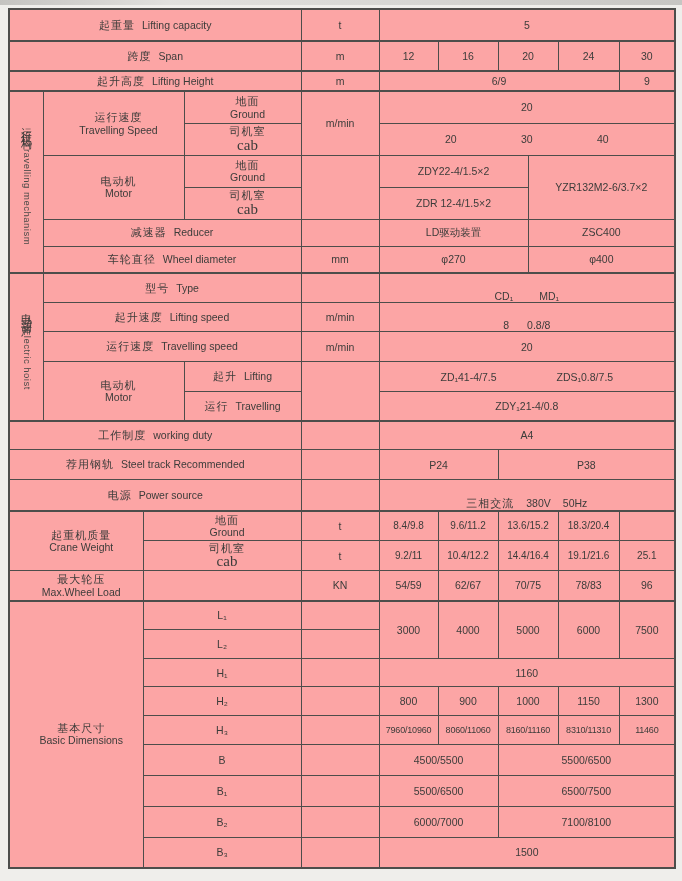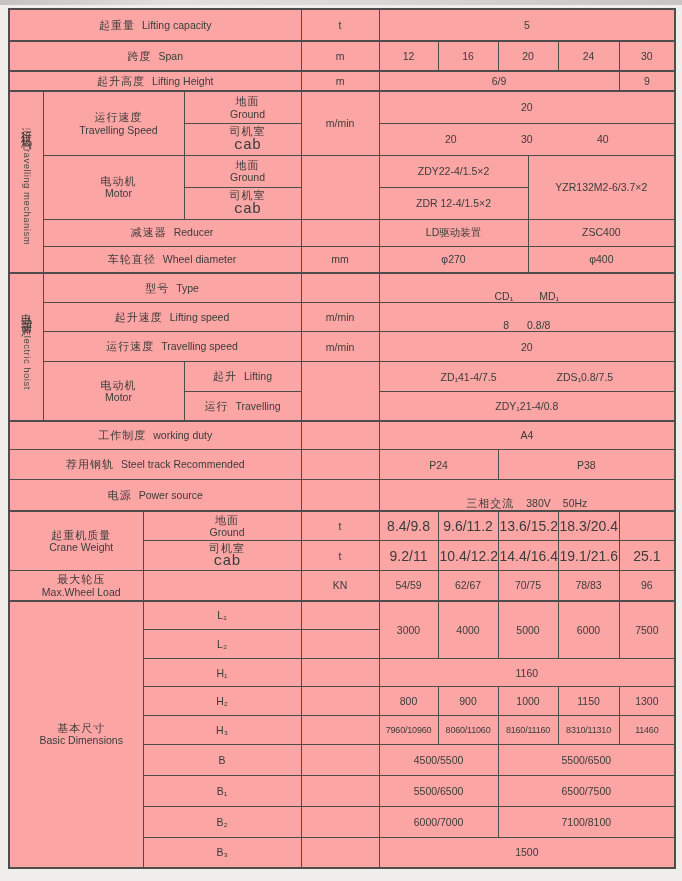--- a/index.html
+++ b/index.html
@@ -23,28 +23,28 @@
     padding:0 1px;text-align:center;vertical-align:middle;
     font-size:10.5px;line-height:1.15;overflow:hidden;
     word-break:break-all;
   }
   tr.hb td{border-bottom-width:2px;}
   td.bb2{border-bottom-width:2px;}
   .pair{display:flex;justify-content:center;align-items:baseline;gap:7px;white-space:nowrap;}
   .cn{font-size:11px;letter-spacing:1px;}
   .en{font-size:10.5px;}
   .two div{white-space:nowrap;margin-left:10px;}
-  .cab{font-family:Liberation Mono, monospace;font-size:15px;line-height:1;}
+  .cab{font-family:Liberation Serif, serif;font-size:15px;line-height:1;}
   .vwrap{display:flex;flex-direction:column;align-items:center;gap:9px;margin:0 auto;}
   .vcn{writing-mode:vertical-rl;text-orientation:upright;font-size:11px;letter-spacing:4px;}
   .ven{writing-mode:vertical-rl;font-size:9.5px;letter-spacing:.5px;color:#4a4a48;white-space:nowrap;}
   .fx-evenly{display:flex;justify-content:space-evenly;align-items:center;width:100%;}
   .fx-c{display:flex;justify-content:center;align-items:center;width:100%;margin-top:16px;}
   .g26{gap:26px;} .g18{gap:18px;} .g12{gap:12px;}
-  .v10 td.val{font-size:14px;}
+  .v10 td.val{font-size:10px;}
   .v9{font-size:9px !important;letter-spacing:-.2px;margin-left:36px;}
   .val{white-space:nowrap;}
 </style>
 </head>
 <body>
 
 <div class="scan-strip"></div>
 
 <table class="spec">
   <colgroup>

